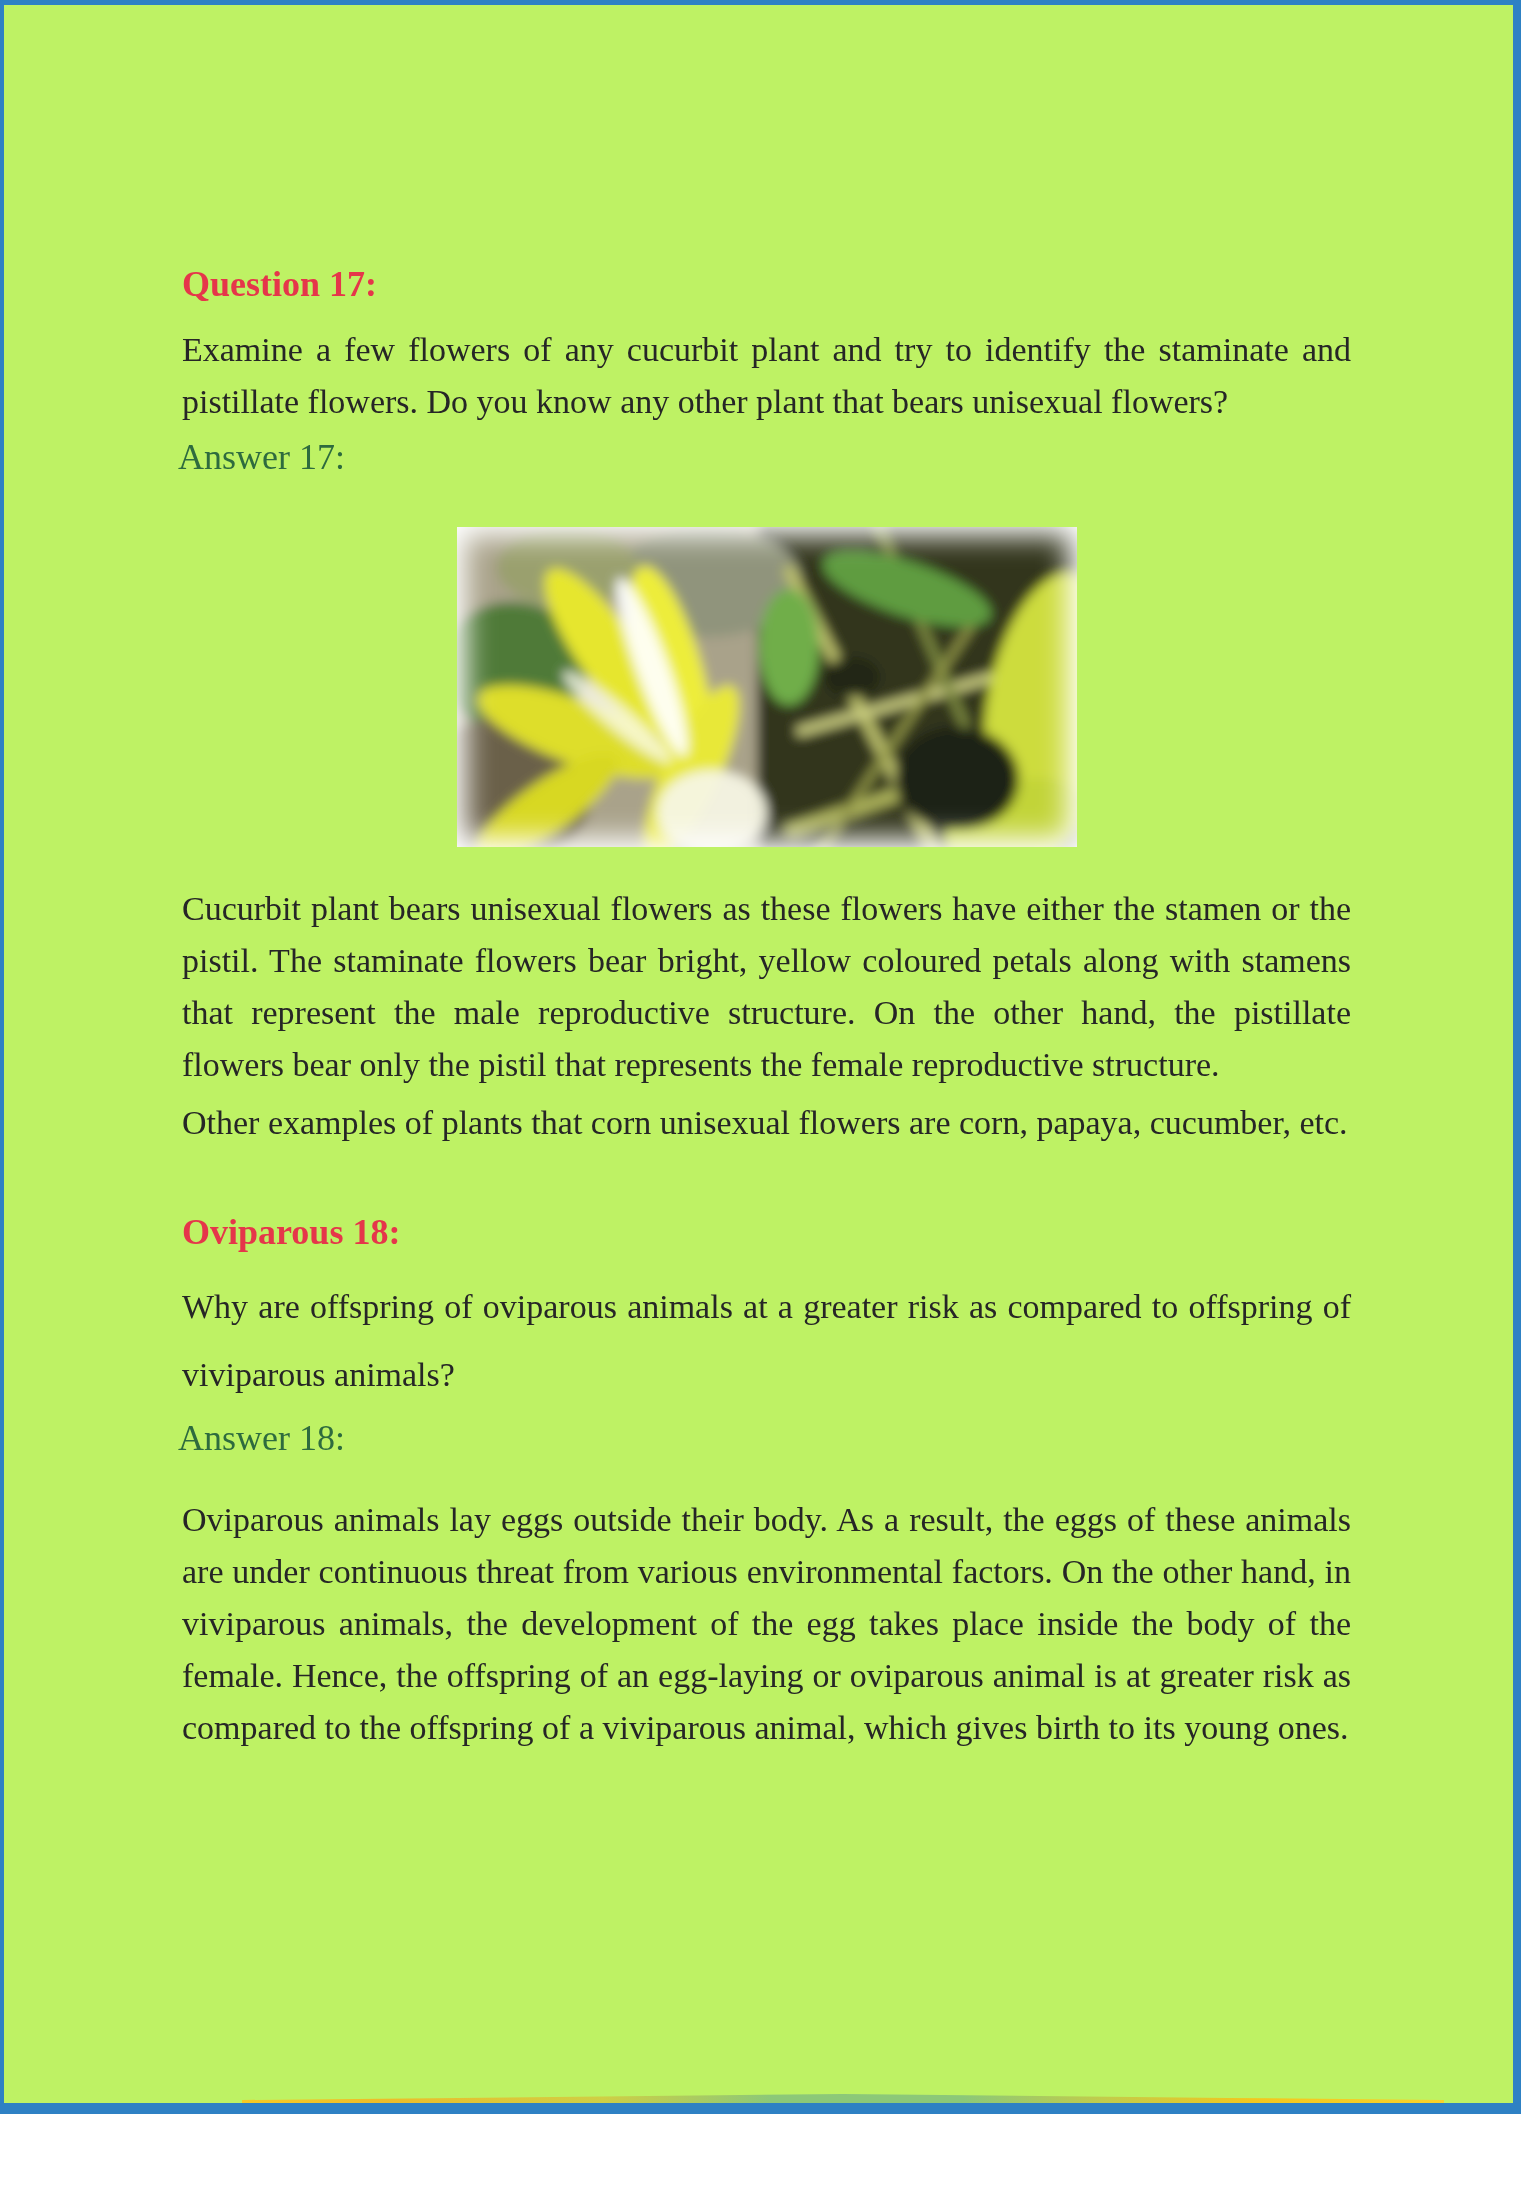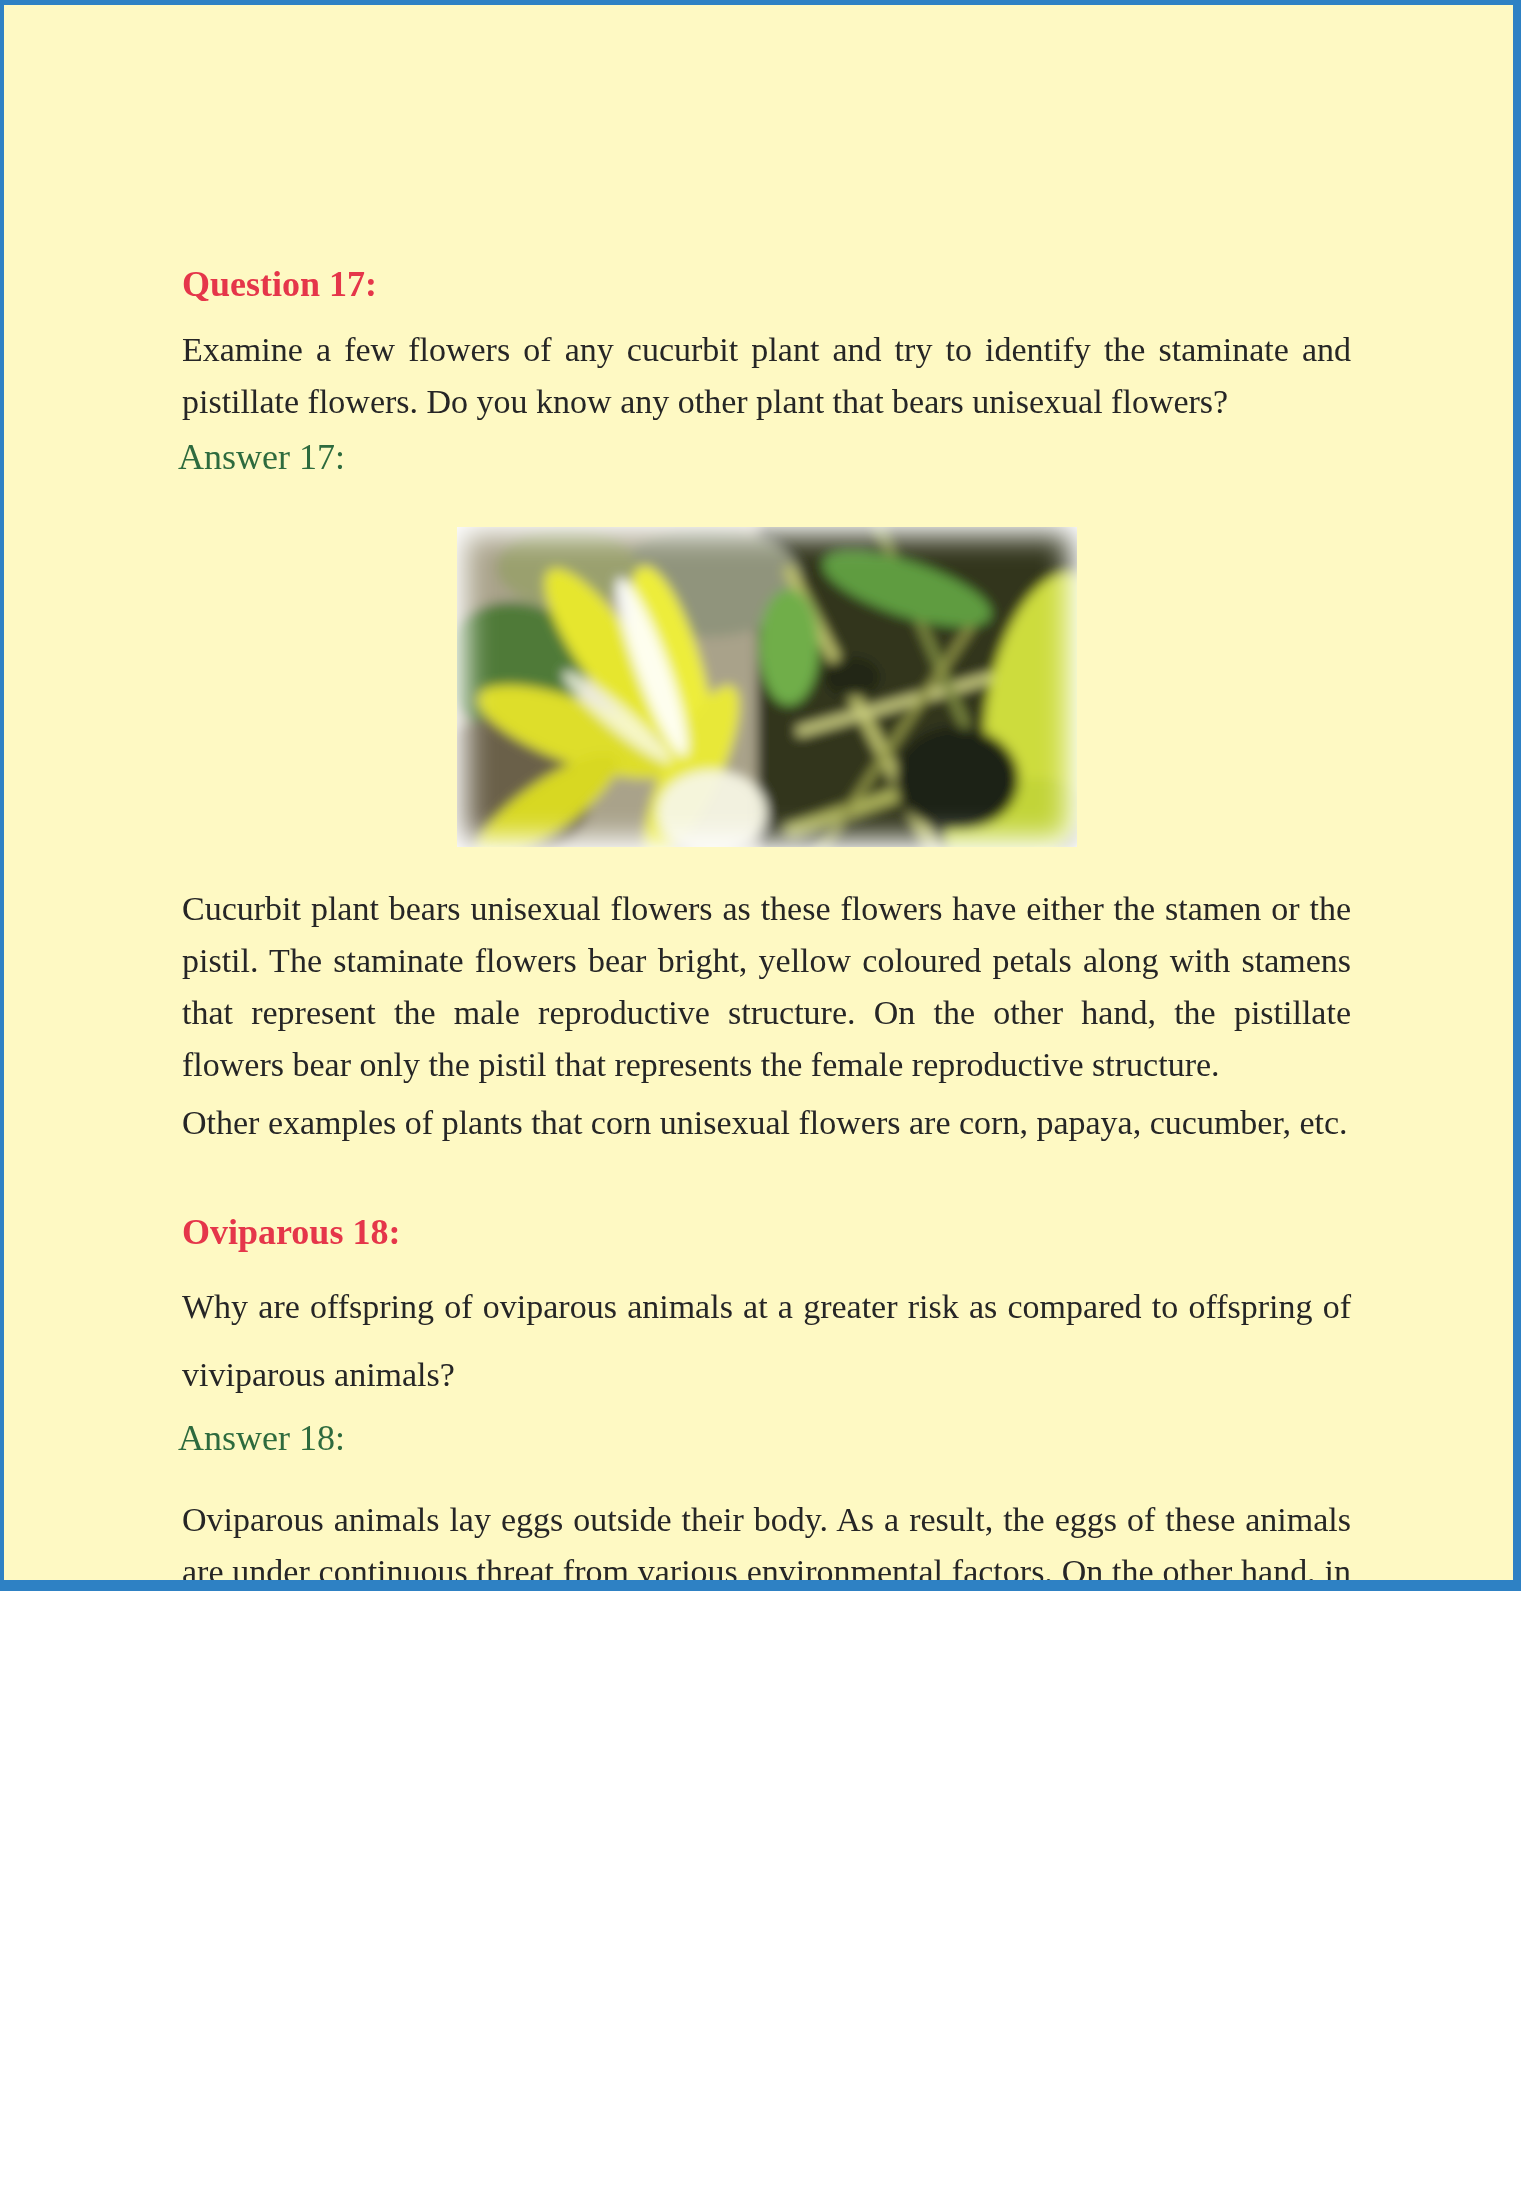--- a/index.html
+++ b/index.html
@@ -1,20 +1,20 @@
 <!DOCTYPE html>
 <html><head>
 <meta charset="utf-8">
 <style>
   html,body{margin:0;padding:0;background:#ffffff;}
   .page{
     position:relative;
-    width:1521px;height:1591px;
+    width:1521px;height:2114px;
     box-sizing:border-box;
-    background:#fef9c3;
+    background:#bef264;
     border-style:solid;
     border-color:#2e81c4;
     border-top-width:5px;border-left-width:4px;border-right-width:8px;border-bottom-width:11px;
     font-family:"Liberation Serif", serif;
     overflow:hidden;
   }
   .content{
     padding:258px 156px 0 172px;
   }
   .q-heading{

